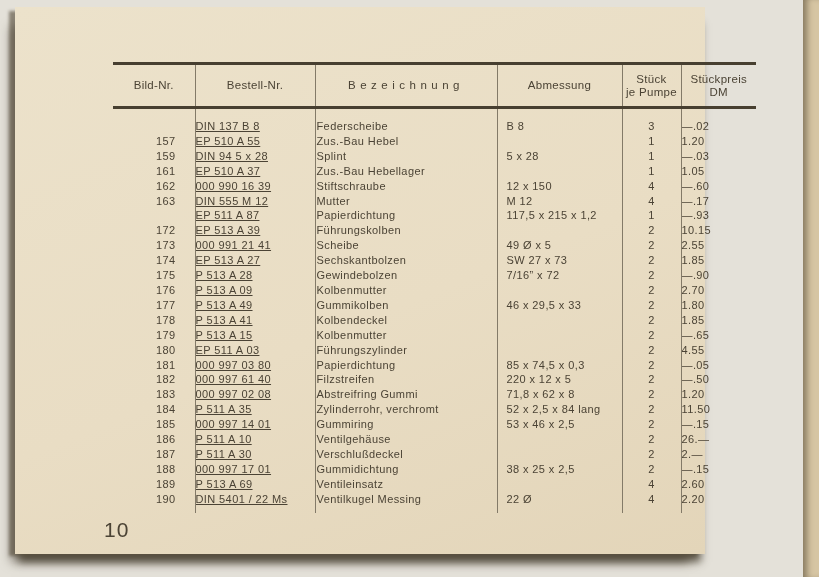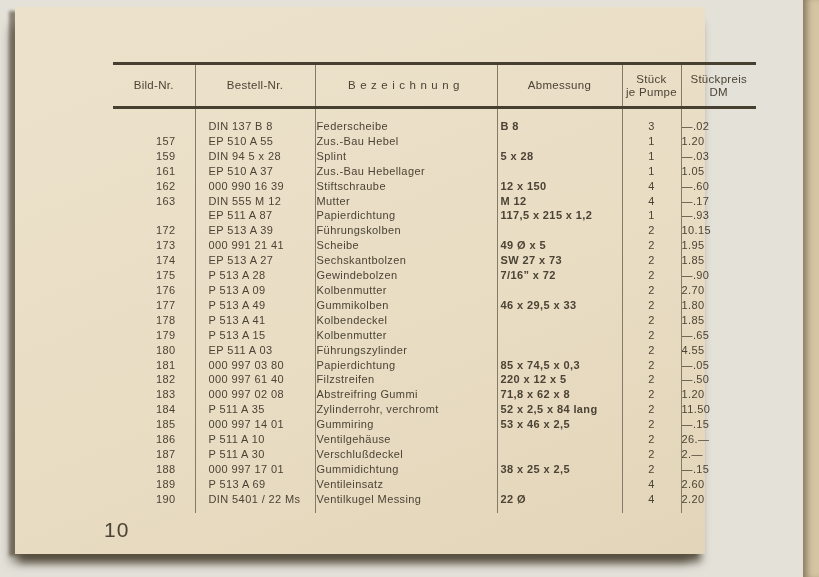--- a/index.html
+++ b/index.html
@@ -61,23 +61,23 @@
   .parts-table thead th.h-bez { letter-spacing: 4.5px; }
   .parts-table tbody td {
     height: 14.9px;
     font-size: 11px;
     line-height: 14.9px;
     letter-spacing: 0.4px;
   }
   .parts-table tbody tr:first-child td { padding-top: 10px; }
   .parts-table tbody tr:last-child td { padding-bottom: 6px; }
   .c0 { padding-left: 24px; text-align: center; }
-  .c1 { padding-left: 13px; }
+  .c1 { padding-left: 0; text-decoration: underline; }
   .c2 { padding-left: 1px; }
-  .c3 { padding-left: 3px; font-weight: bold; }
+  .c3 { padding-left: 9px; }
   .c4 { text-align: center; }
   .c5 { text-align: left; padding-right: 13px; }
   .page-number {
     position: absolute;
     left: 89px; top: 511px;
     font-size: 21px;
     letter-spacing: 1px;
     color: #4b4335;
   }
 </style>
@@ -177,21 +177,21 @@
             <td class="c3"></td>
             <td class="c4">2</td>
             <td class="c5">10.15</td>
           </tr>
           <tr>
             <td class="c0">173</td>
             <td class="c1">000 991 21 41</td>
             <td class="c2">Scheibe</td>
             <td class="c3">49 Ø x 5</td>
             <td class="c4">2</td>
-            <td class="c5">1.95</td>
+            <td class="c5">2.55</td>
           </tr>
           <tr>
             <td class="c0">174</td>
             <td class="c1">EP 513 A 27</td>
             <td class="c2">Sechskantbolzen</td>
             <td class="c3">SW 27 x 73</td>
             <td class="c4">2</td>
             <td class="c5">1.85</td>
           </tr>
           <tr>

